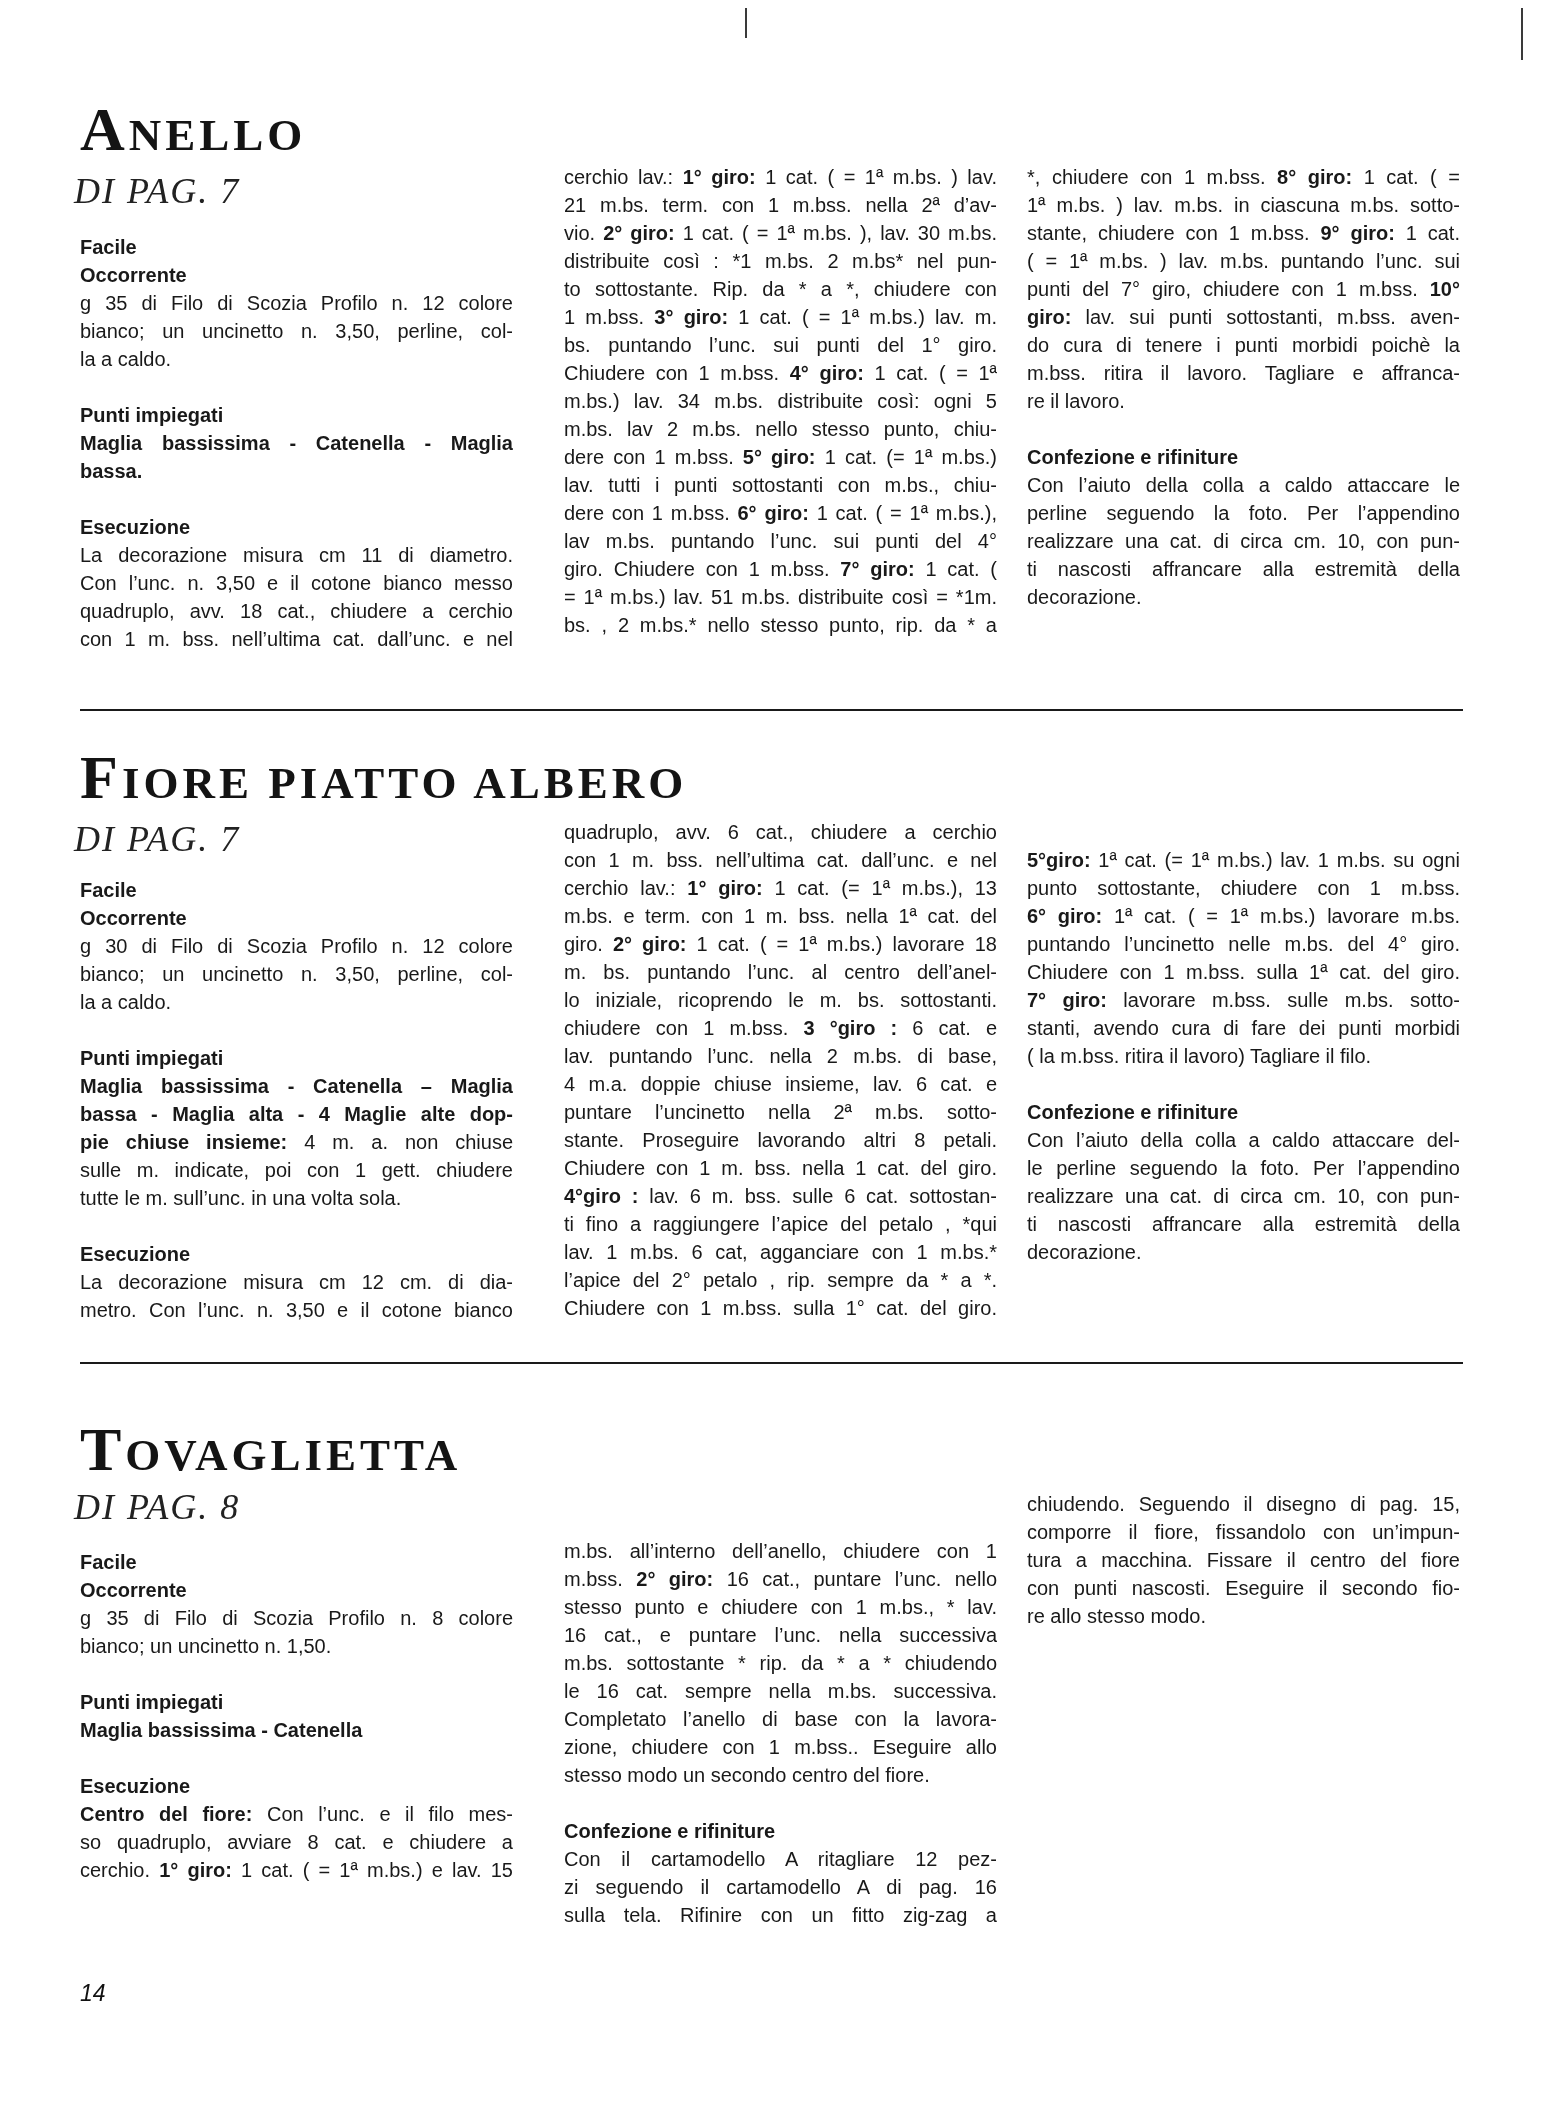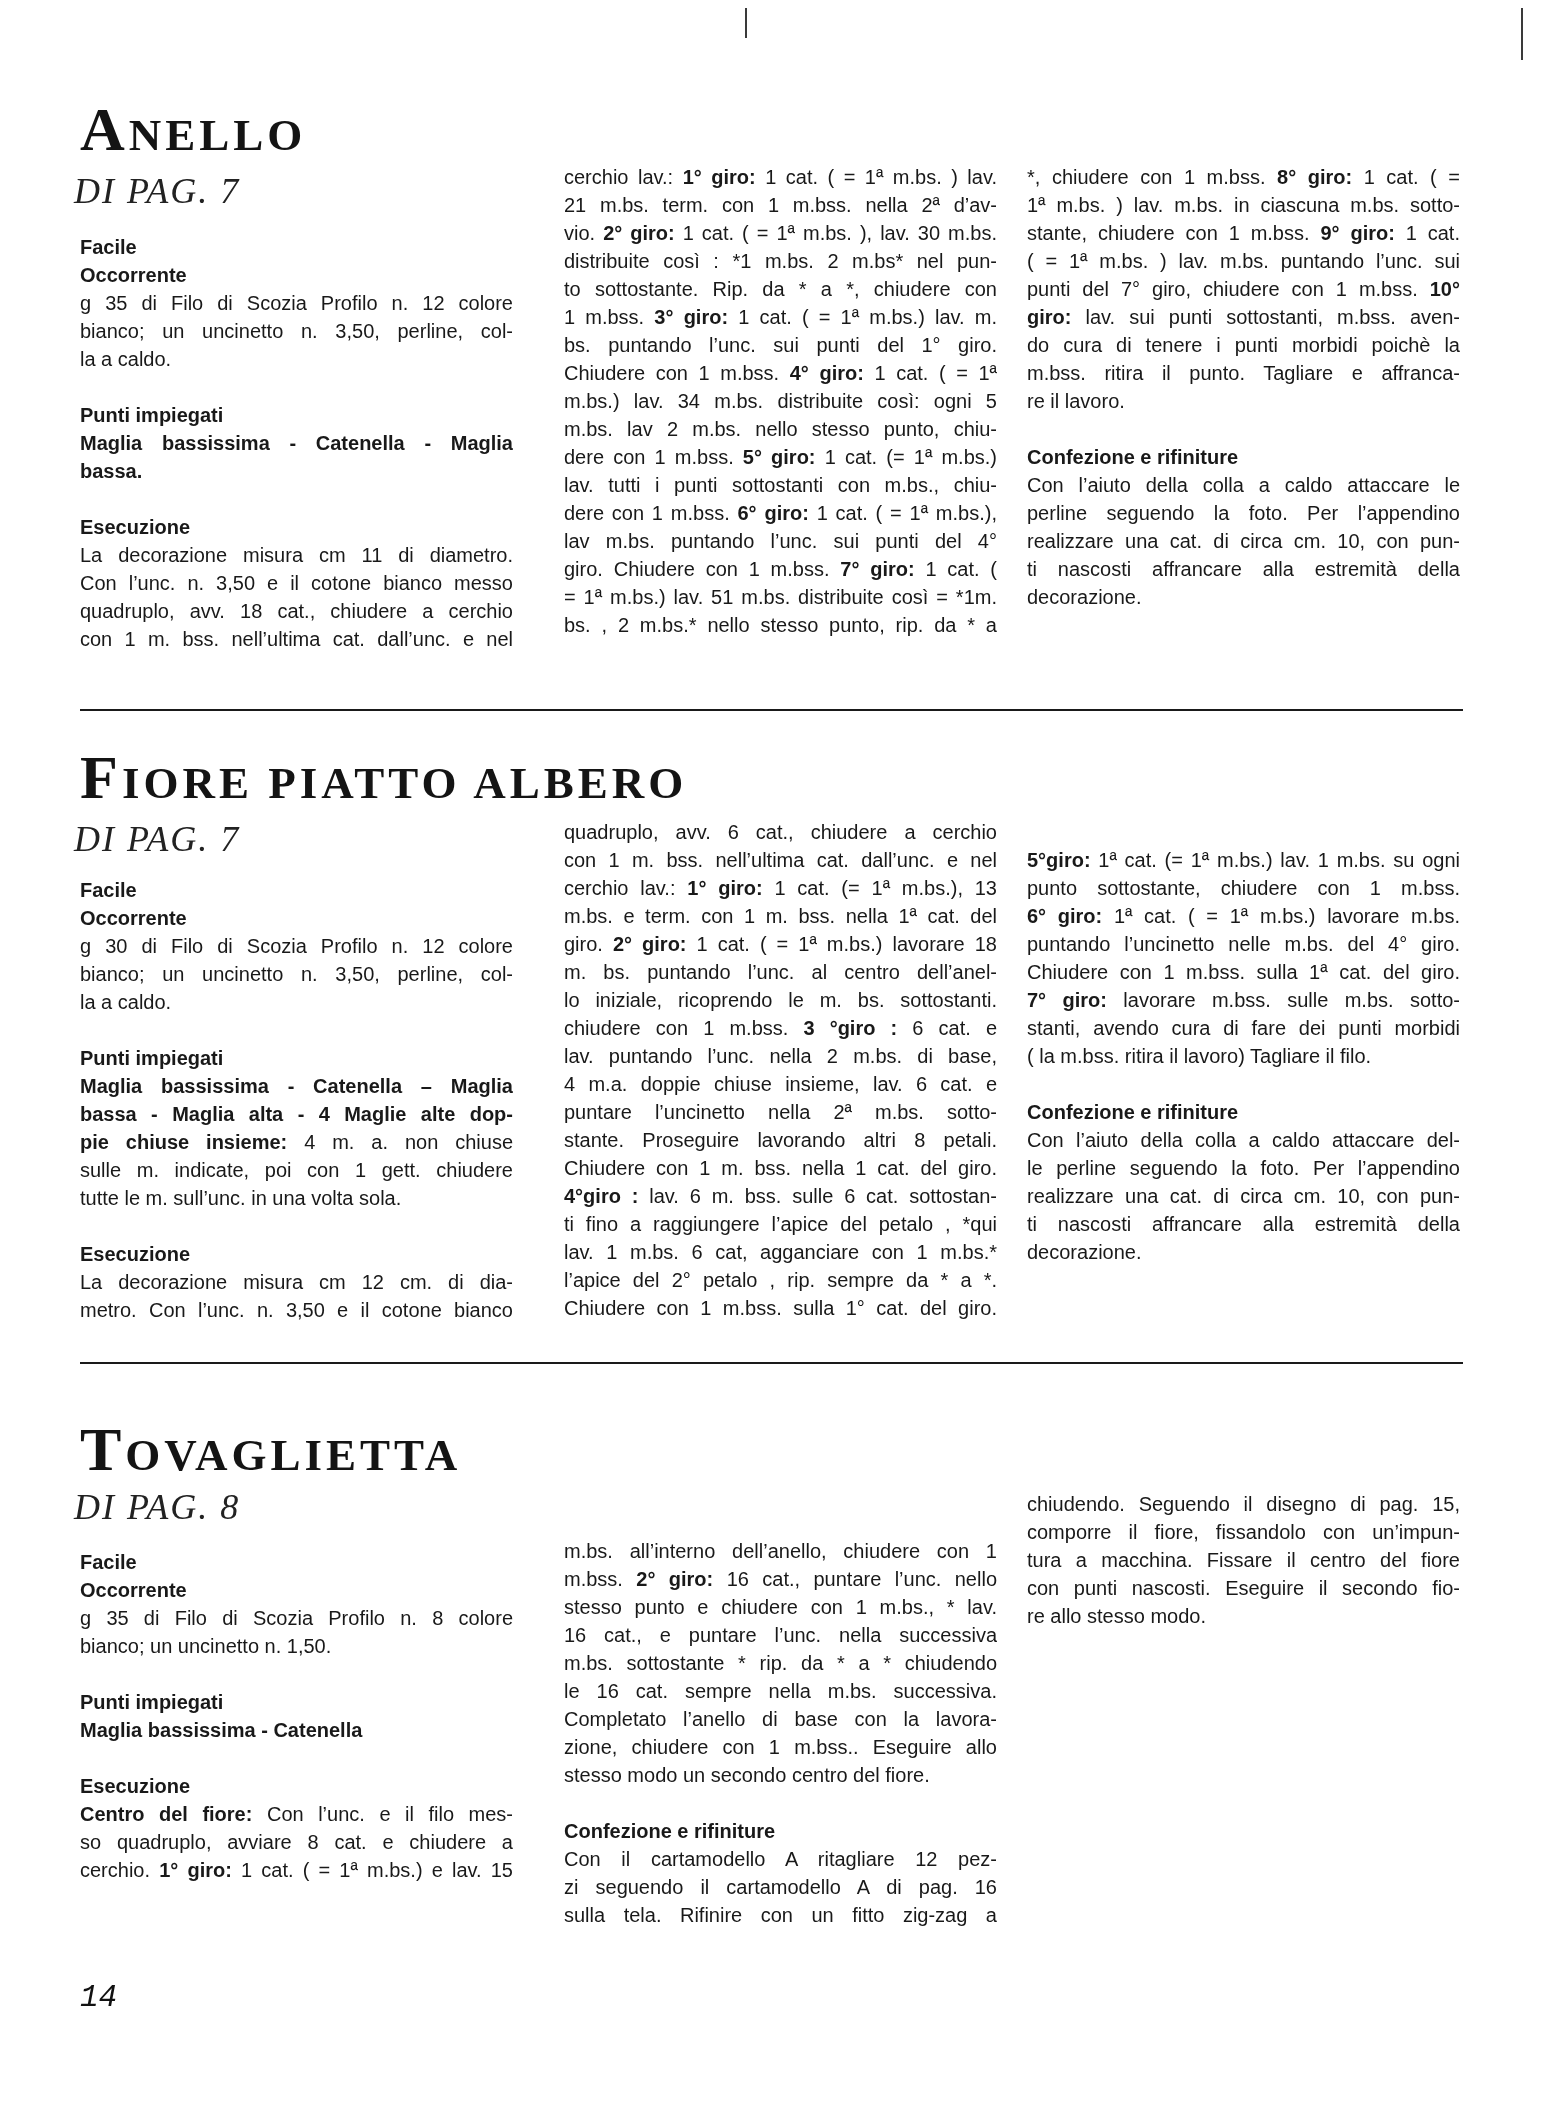--- a/index.html
+++ b/index.html
@@ -39,22 +39,22 @@
   .s1 .c1{top:233px;} .s1 .c2{top:163px;}  .s1 .c3{top:163px;}
   .s2 .c1{top:876px;} .s2 .c2{top:818px;}  .s2 .c3{top:818px;margin-top:28px;}
   .s3 .c1{top:1548px;}.s3 .c2{top:1490px;margin-top:47px;} .s3 .c3{top:1490px;}
   .rule{position:absolute;left:80px;width:1383px;height:2px;background:#1a1a1a;}
   #rule1{top:709px;} #rule2{top:1362px;}
   .crop{position:absolute;width:2px;background:#3a3a3a;}
   #crop1{left:745px;top:8px;height:30px;}
   #crop2{left:1521px;top:8px;height:52px;}
   .pagenum{
     position:absolute;left:80px;top:1980px;
-    font-family:Liberation Mono, monospace;font-style:italic;
-    font-size:31px;color:#111;
+    font-family:Liberation Sans, sans-serif;font-style:italic;
+    font-size:23px;color:#111;
   }
 </style>
 </head>
 <body>
 
 <main id="content">
   <div class="crop" id="crop1"></div>
   <div class="crop" id="crop2"></div>
   <div class="rule" id="rule1"></div>
   <div class="rule" id="rule2"></div>
@@ -99,21 +99,21 @@
         <div class="ln"><span>bs. , 2 m.bs.* nello stesso punto, rip. da * a</span></div>
       </div>
     <div class="col c3">
         <div class="ln"><span>*, chiudere con 1 m.bss. </span><b>8° giro:</b><span> 1 cat. ( =</span></div>
         <div class="ln"><span>1ª m.bs. ) lav. m.bs. in ciascuna m.bs. sotto-</span></div>
         <div class="ln"><span>stante, chiudere con 1 m.bss. </span><b>9° giro:</b><span> 1 cat.</span></div>
         <div class="ln"><span>( = 1ª m.bs. ) lav. m.bs. puntando l’unc. sui</span></div>
         <div class="ln"><span>punti del 7° giro, chiudere con 1 m.bss. </span><b>10°</b></div>
         <div class="ln"><b>giro:</b><span> lav. sui punti sottostanti, m.bss. aven-</span></div>
         <div class="ln"><span>do cura di tenere i punti morbidi poichè la</span></div>
-        <div class="ln"><span>m.bss. ritira il punto. Tagliare e affranca-</span></div>
+        <div class="ln"><span>m.bss. ritira il lavoro. Tagliare e affranca-</span></div>
         <div class="ln last"><span>re il lavoro.</span></div>
         <div class="gap"></div>
         <div class="ln hd last">Confezione e rifiniture</div>
         <div class="ln"><span>Con l’aiuto della colla a caldo attaccare le</span></div>
         <div class="ln"><span>perline seguendo la foto. Per l’appendino</span></div>
         <div class="ln"><span>realizzare una cat. di circa cm. 10, con pun-</span></div>
         <div class="ln"><span>ti nascosti affrancare alla estremità della</span></div>
         <div class="ln last"><span>decorazione.</span></div>
       </div>
   </section>

